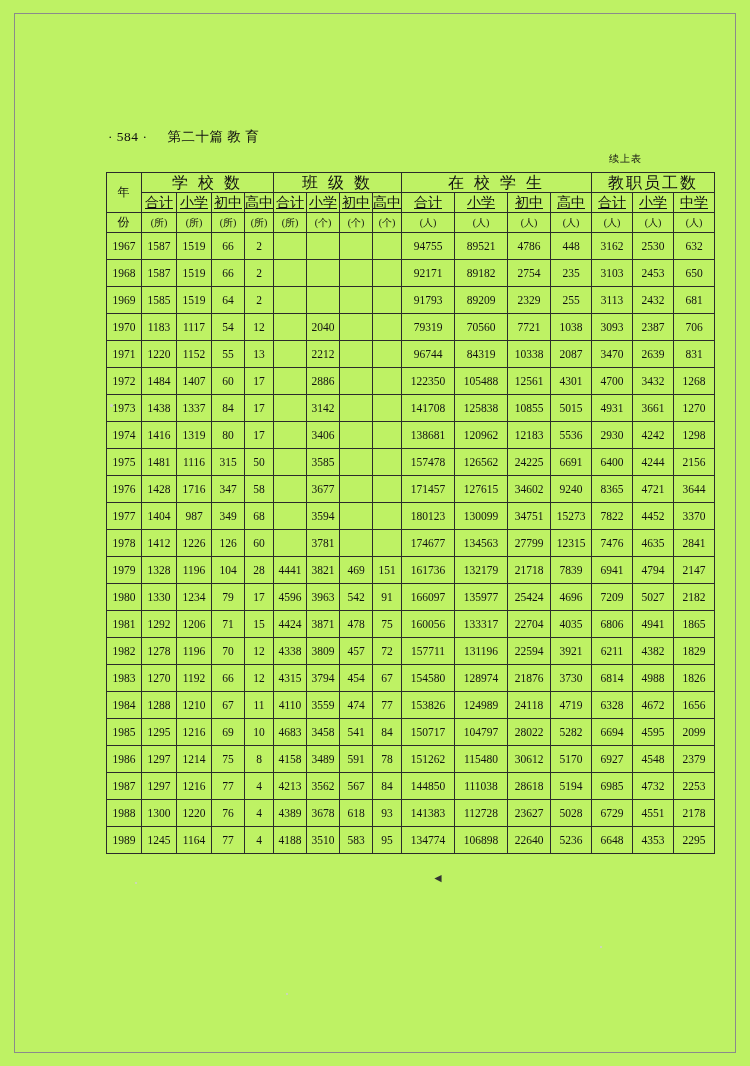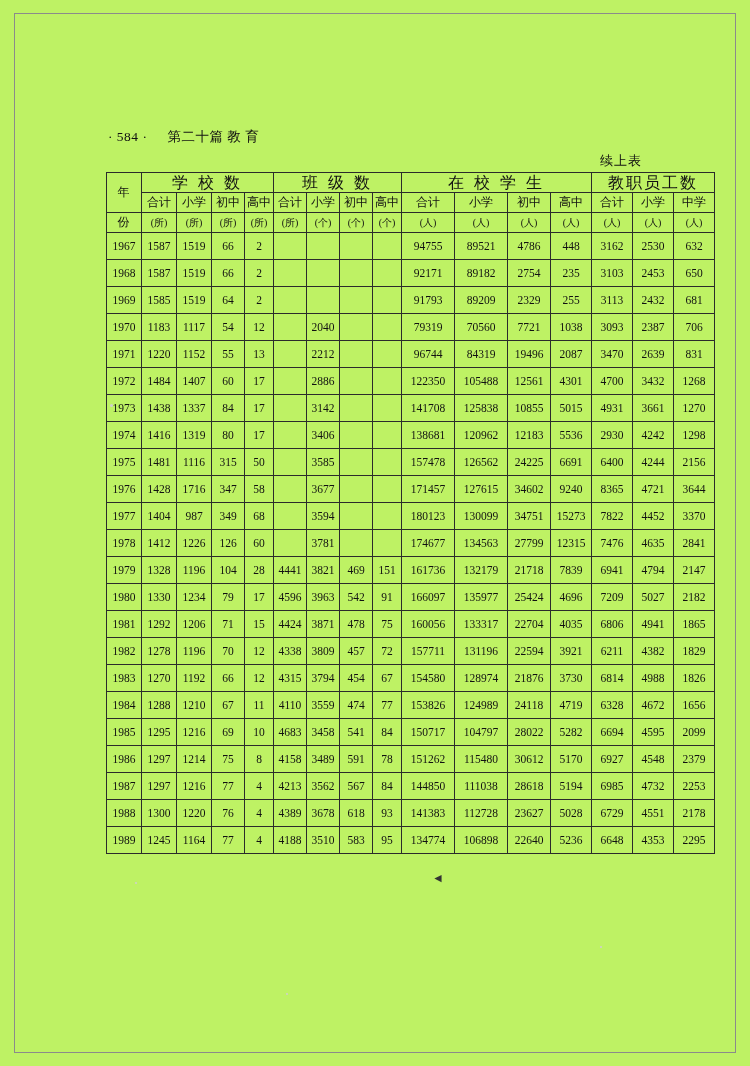--- a/index.html
+++ b/index.html
@@ -44,21 +44,21 @@
   .header-line .pagenum {
     margin-right: 16px;
   }
   .header-line .chapter {
     margin-right: 0;
   }
   .cont-label {
     position: absolute;
     right: 108px;
     top: 152px;
-    font-size: 13px;
+    font-size: 10px;
     color: #111;
     letter-spacing: 1px;
   }
   table.data {
     position: absolute;
     left: 106px;
     top: 172px;
     border-collapse: collapse;
     font-family: "Liberation Serif", serif;
     font-size: 11px;
@@ -77,21 +77,22 @@
   .grp {
     height: 19px;
     font-size: 16px;
     letter-spacing: 3px;
   }
   .grp-narrow {
     letter-spacing: 2px;
   }
   .sub {
     height: 19px;
-    font-size: 12px;
+    font-size: 14px;
+    text-decoration: underline;
   }
   .sub2 {
     height: 19px;
     font-size: 10.5px;
   }
   .yr-head {
     font-size: 12px;
     letter-spacing: 1px;
   }
   .body-row td {
@@ -274,21 +275,21 @@
           <td class="c-s1">1220</td>
           <td class="c-s2">1152</td>
           <td class="c-s3">55</td>
           <td class="c-s4">13</td>
           <td class="c-b1"></td>
           <td class="c-b2">2212</td>
           <td class="c-b3"></td>
           <td class="c-b4"></td>
           <td class="c-e1">96744</td>
           <td class="c-e2">84319</td>
-          <td class="c-e3">19496</td>
+          <td class="c-e3">10338</td>
           <td class="c-e4">2087</td>
           <td class="c-t1">3470</td>
           <td class="c-t2">2639</td>
           <td class="c-t3">831</td>
         </tr>
         <tr class="body-row">
           <td class="c-year">1972</td>
           <td class="c-s1">1484</td>
           <td class="c-s2">1407</td>
           <td class="c-s3">60</td>

